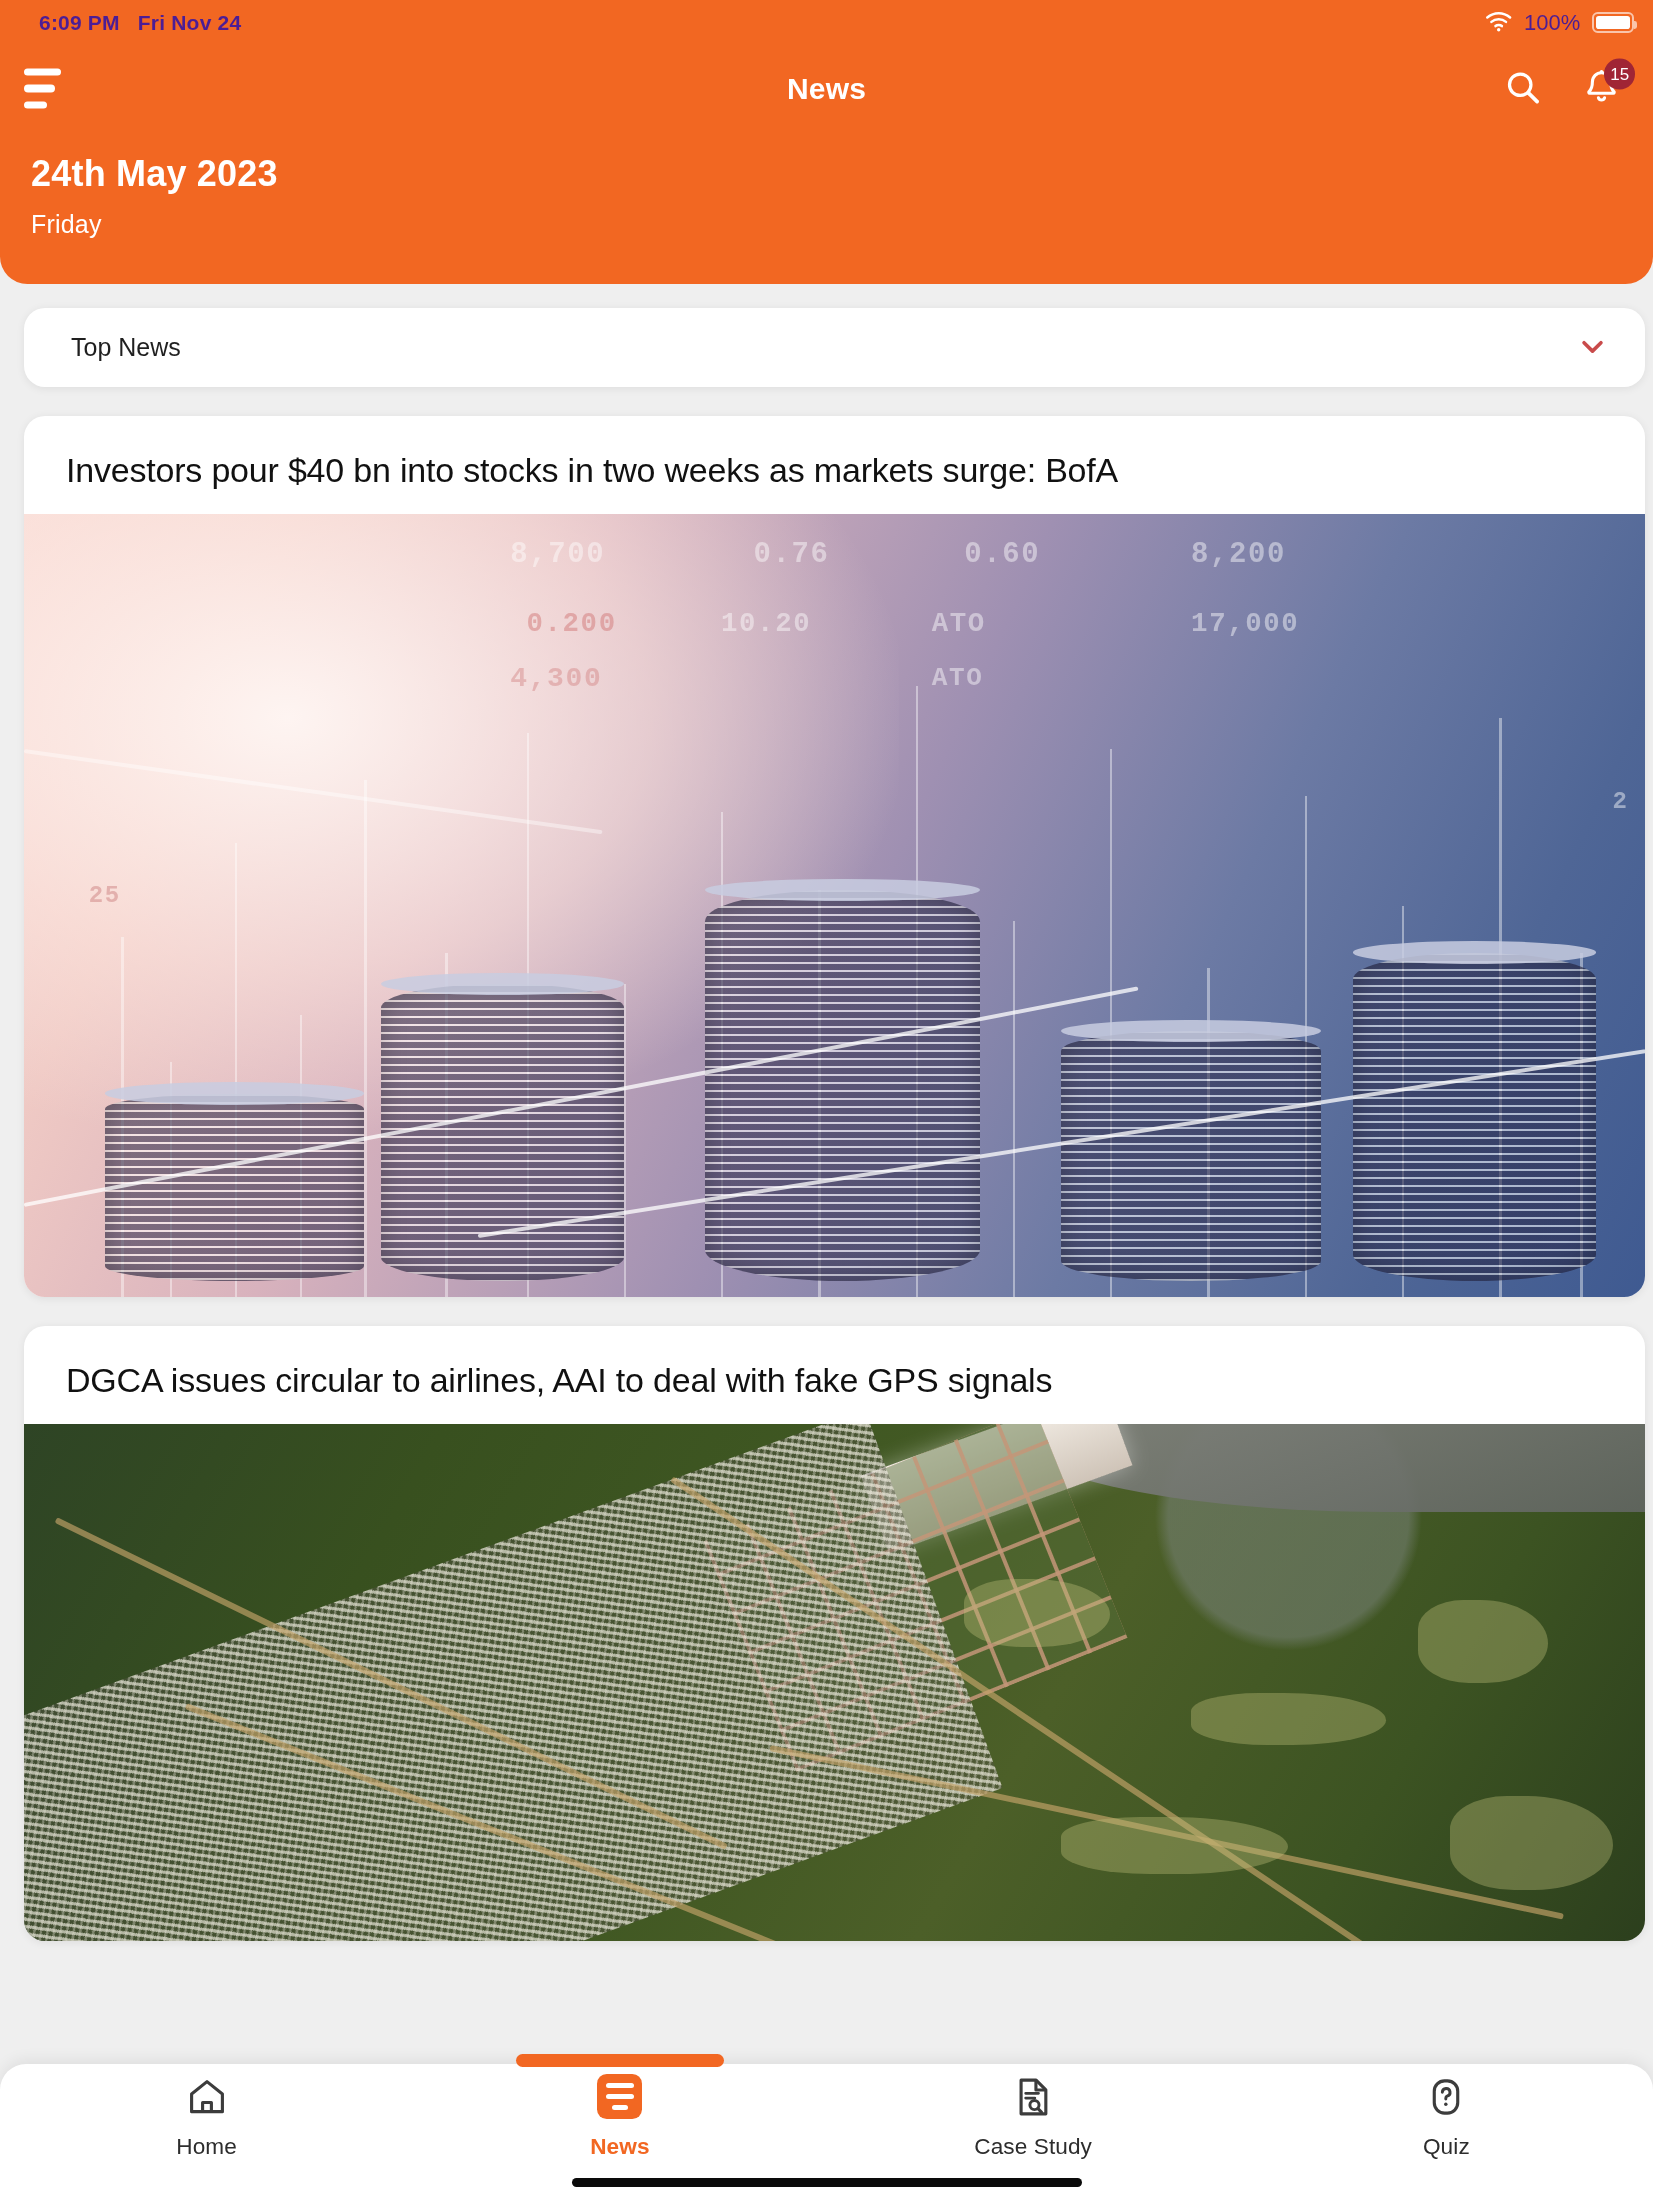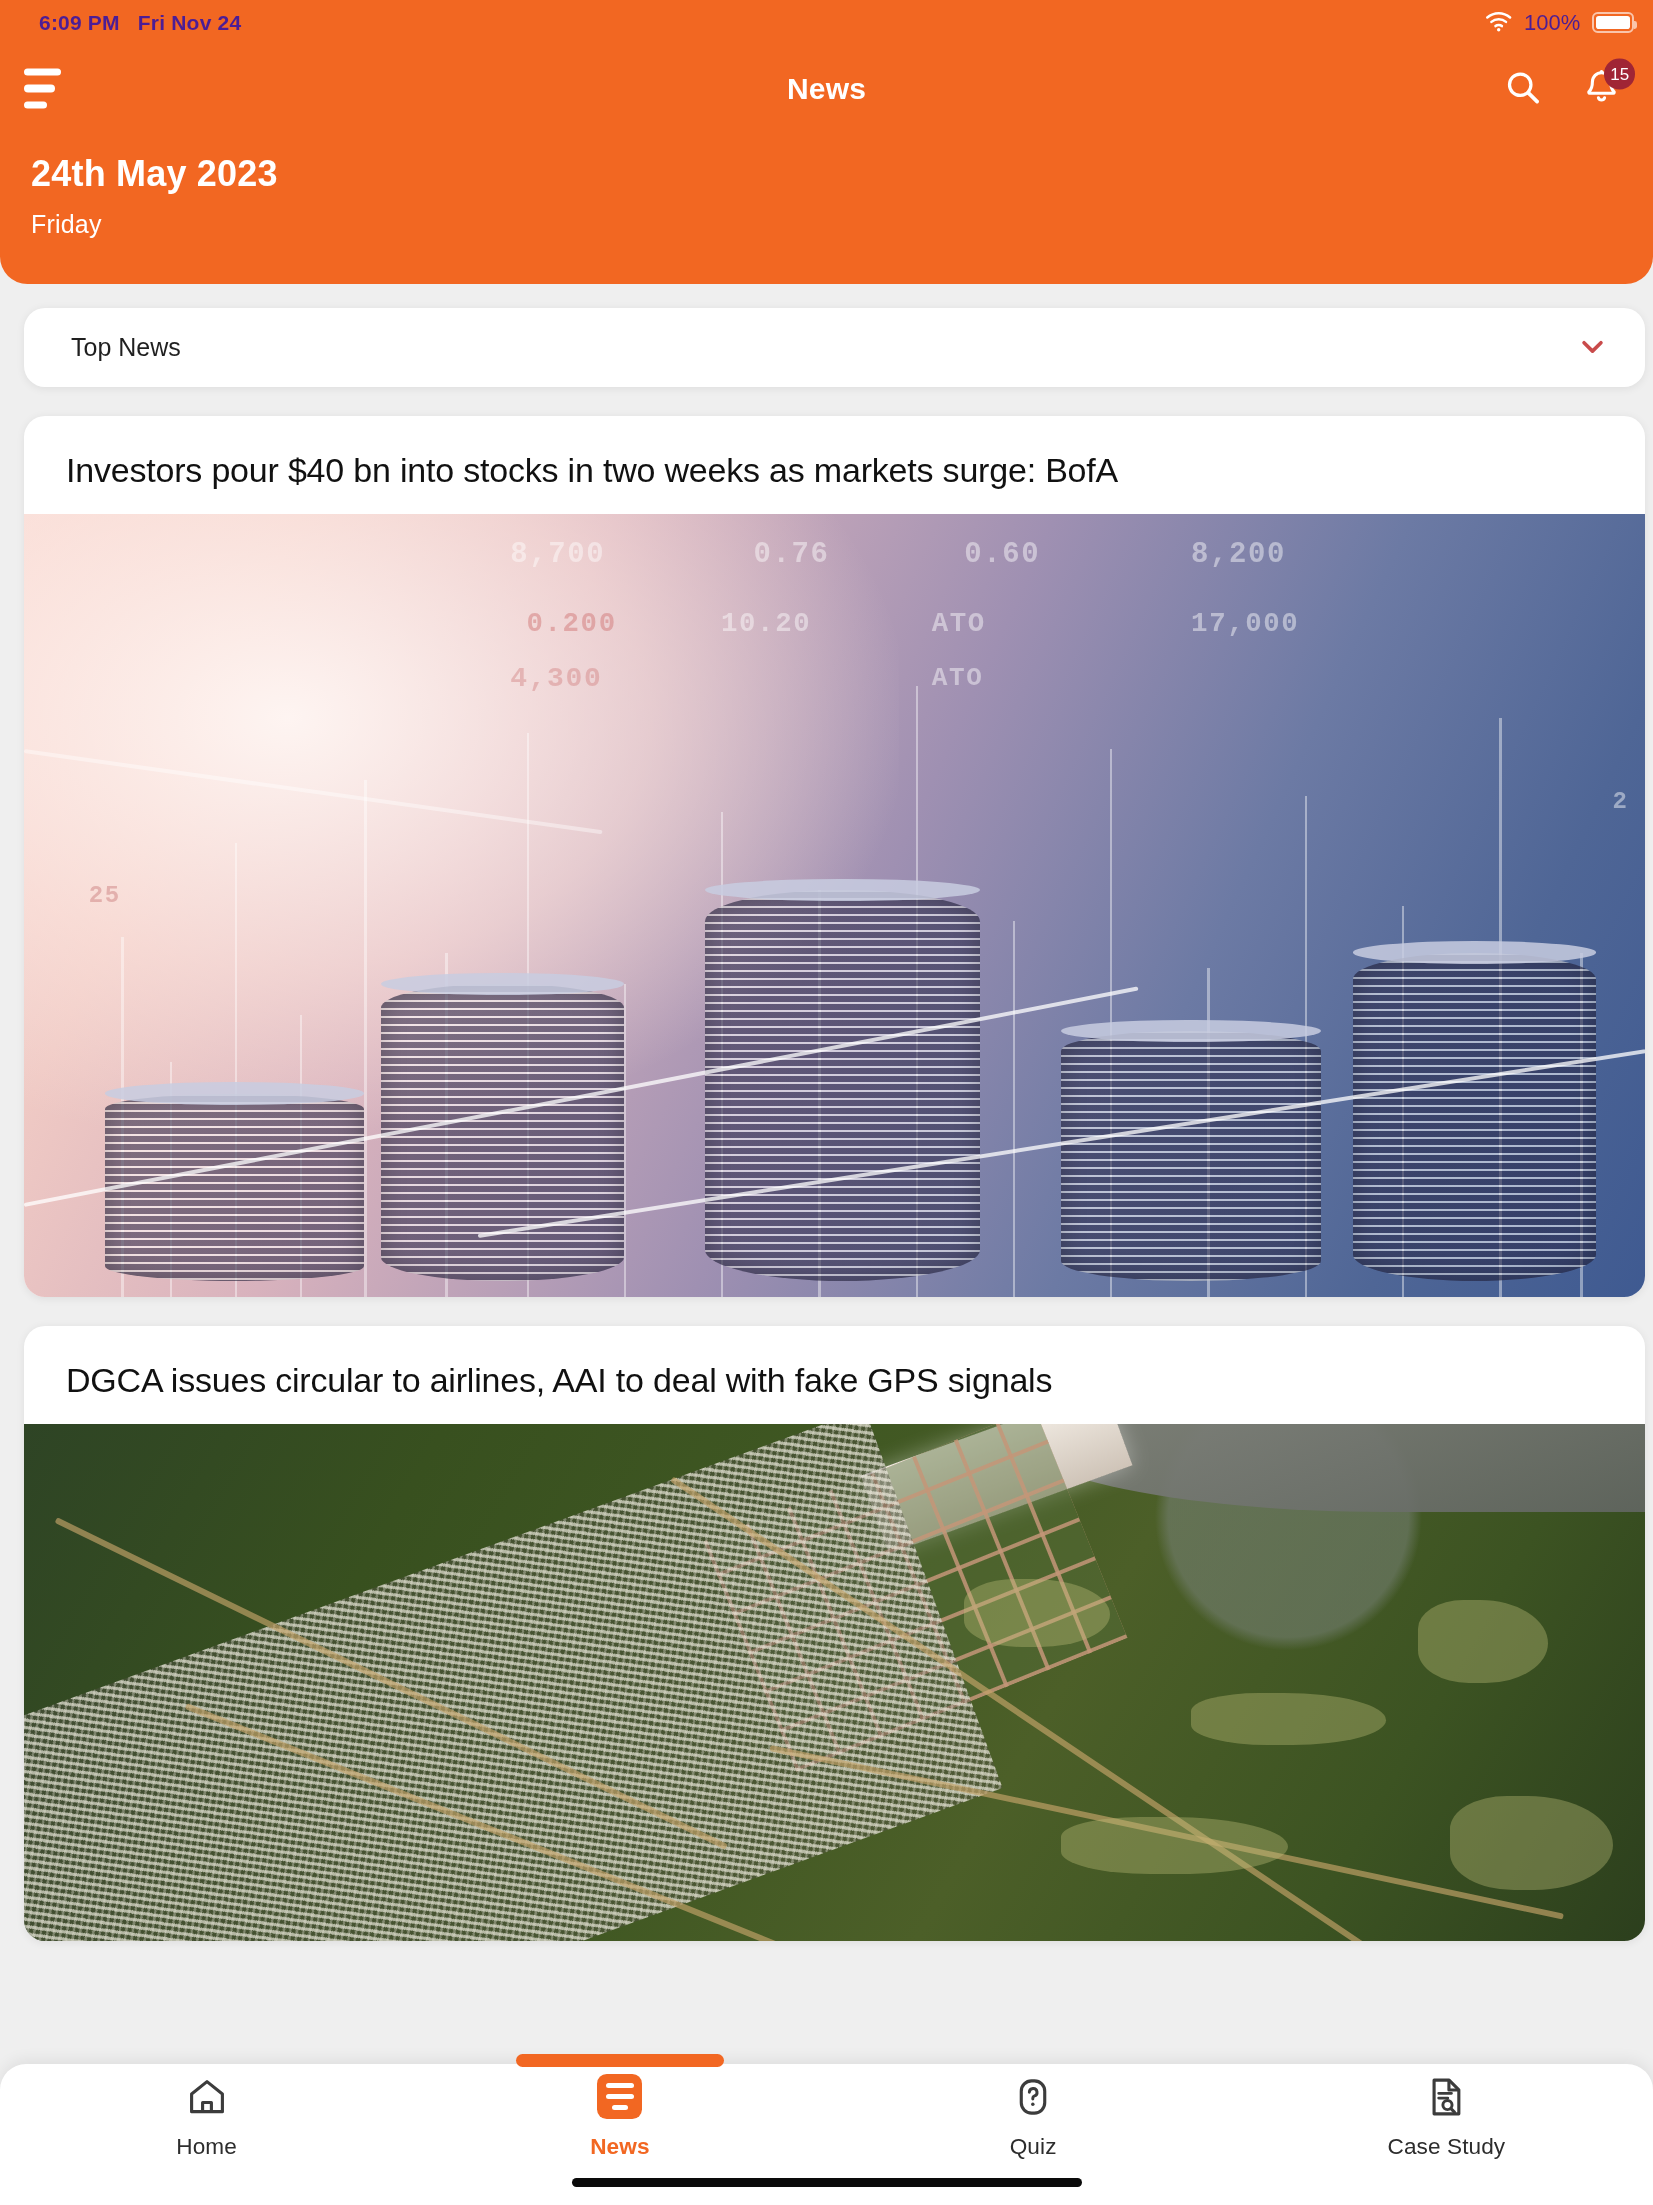--- a/index.html
+++ b/index.html
@@ -388,39 +388,39 @@
               <i></i>
               <i></i>
             </div>
         </div>
         <span class="nav-label">News</span>
       </div>
 
       <div class="nav-item">
         <div class="icon-wrap">
           <svg width="44" height="44" viewBox="0 0 24 24" fill="none">
-            <rect x="5.6" y="3.2" width="12.8" height="17.6" rx="5.6" stroke="#3c3c3c" stroke-width="1.7"></rect>
-            <path d="M10 9.4a2.1 2.1 0 1 1 2.6 2.1c-.5.2-.7.6-.7 1.1v.5" stroke="#3c3c3c" stroke-width="1.6" stroke-linecap="round"></path>
-            <circle cx="11.9" cy="15.9" r=".95" fill="#3c3c3c"></circle>
-          </svg>
-        </div>
-        <span class="nav-label">Quiz</span>
-      </div>
-
-      <div class="nav-item">
-        <div class="icon-wrap">
-          <svg width="44" height="44" viewBox="0 0 24 24" fill="none">
             <path d="M5.5 2.8h8.2L19 8.1v13.1H5.5z" stroke="#3c3c3c" stroke-width="1.7" stroke-linejoin="round"></path>
             <path d="M13.6 2.9V8.2H19" stroke="#3c3c3c" stroke-width="1.7" stroke-linejoin="round"></path>
             <path d="M8 10h7M8 12.6h5" stroke="#3c3c3c" stroke-width="1.5" stroke-linecap="round"></path>
             <circle cx="12.8" cy="16.4" r="2.5" stroke="#3c3c3c" stroke-width="1.6"></circle>
             <path d="M14.7 18.3l1.9 1.9" stroke="#3c3c3c" stroke-width="1.7" stroke-linecap="round"></path>
           </svg>
         </div>
         <span class="nav-label">Case Study</span>
       </div>
 
+      <div class="nav-item">
+        <div class="icon-wrap">
+          <svg width="44" height="44" viewBox="0 0 24 24" fill="none">
+            <rect x="5.6" y="3.2" width="12.8" height="17.6" rx="5.6" stroke="#3c3c3c" stroke-width="1.7"></rect>
+            <path d="M10 9.4a2.1 2.1 0 1 1 2.6 2.1c-.5.2-.7.6-.7 1.1v.5" stroke="#3c3c3c" stroke-width="1.6" stroke-linecap="round"></path>
+            <circle cx="11.9" cy="15.9" r=".95" fill="#3c3c3c"></circle>
+          </svg>
+        </div>
+        <span class="nav-label">Quiz</span>
+      </div>
+
     </div>
     <div class="home-indicator"></div>
   </div>
 
 </div>
 
 
 </body></html>

